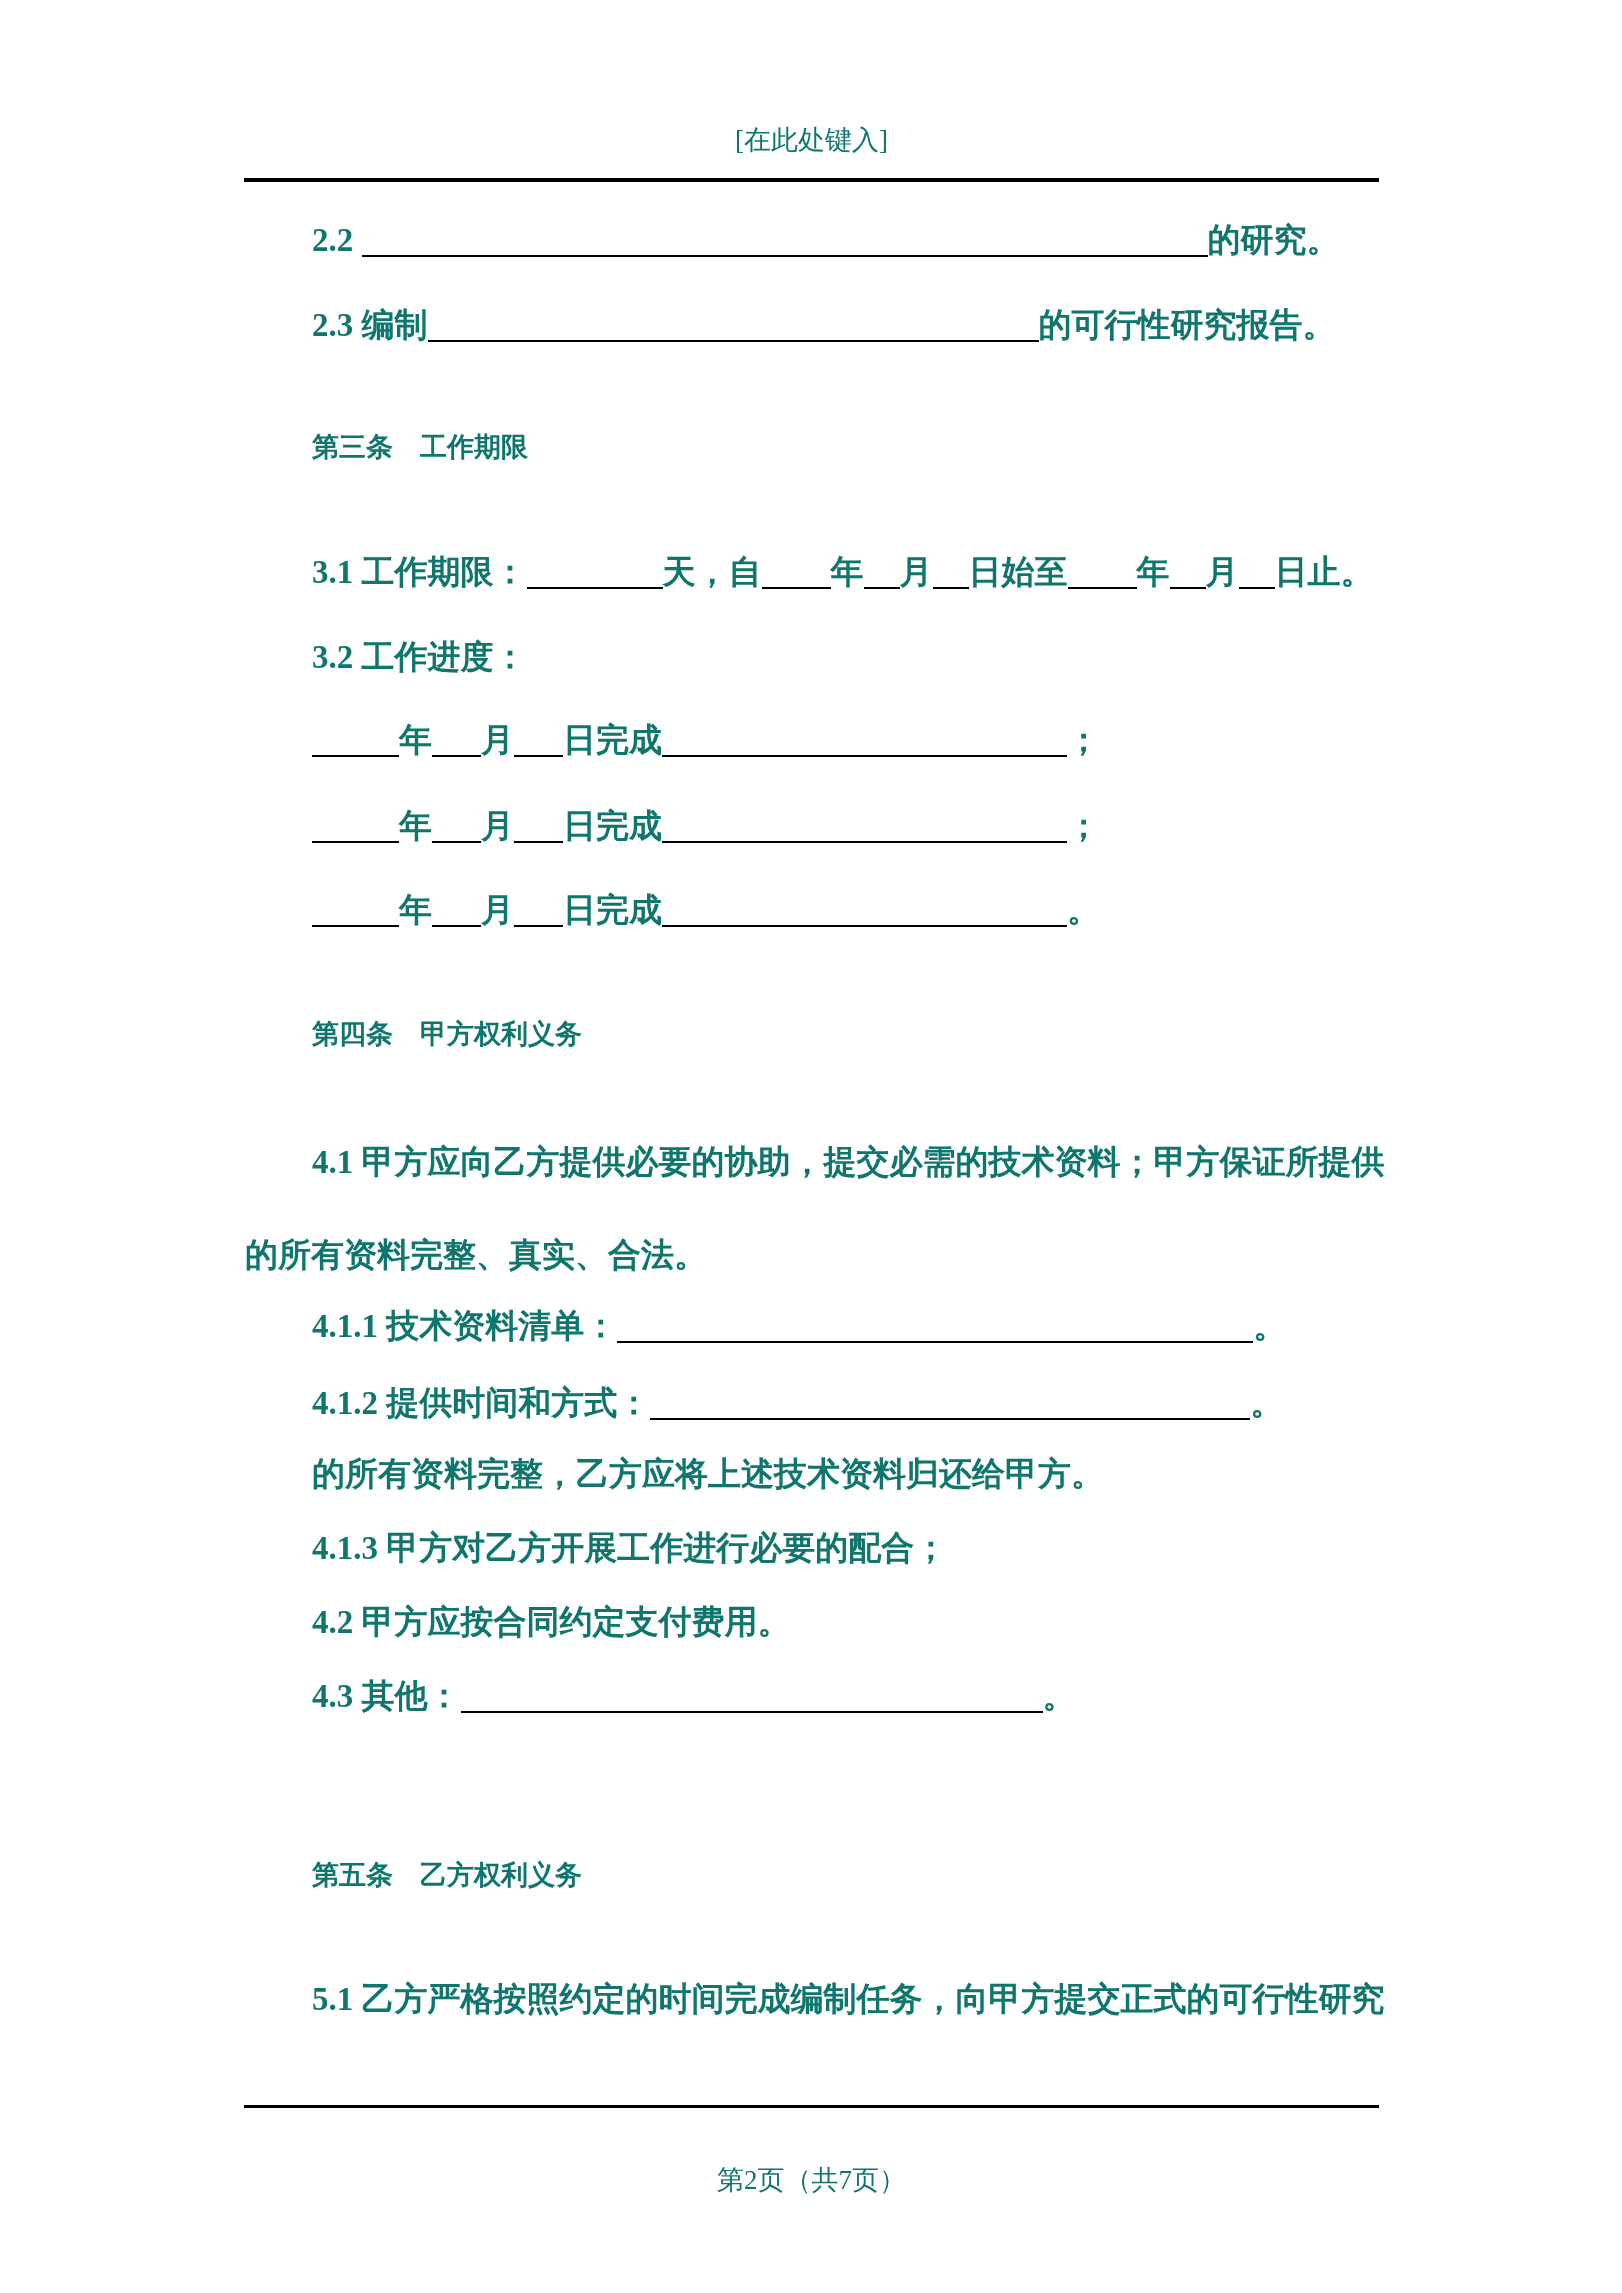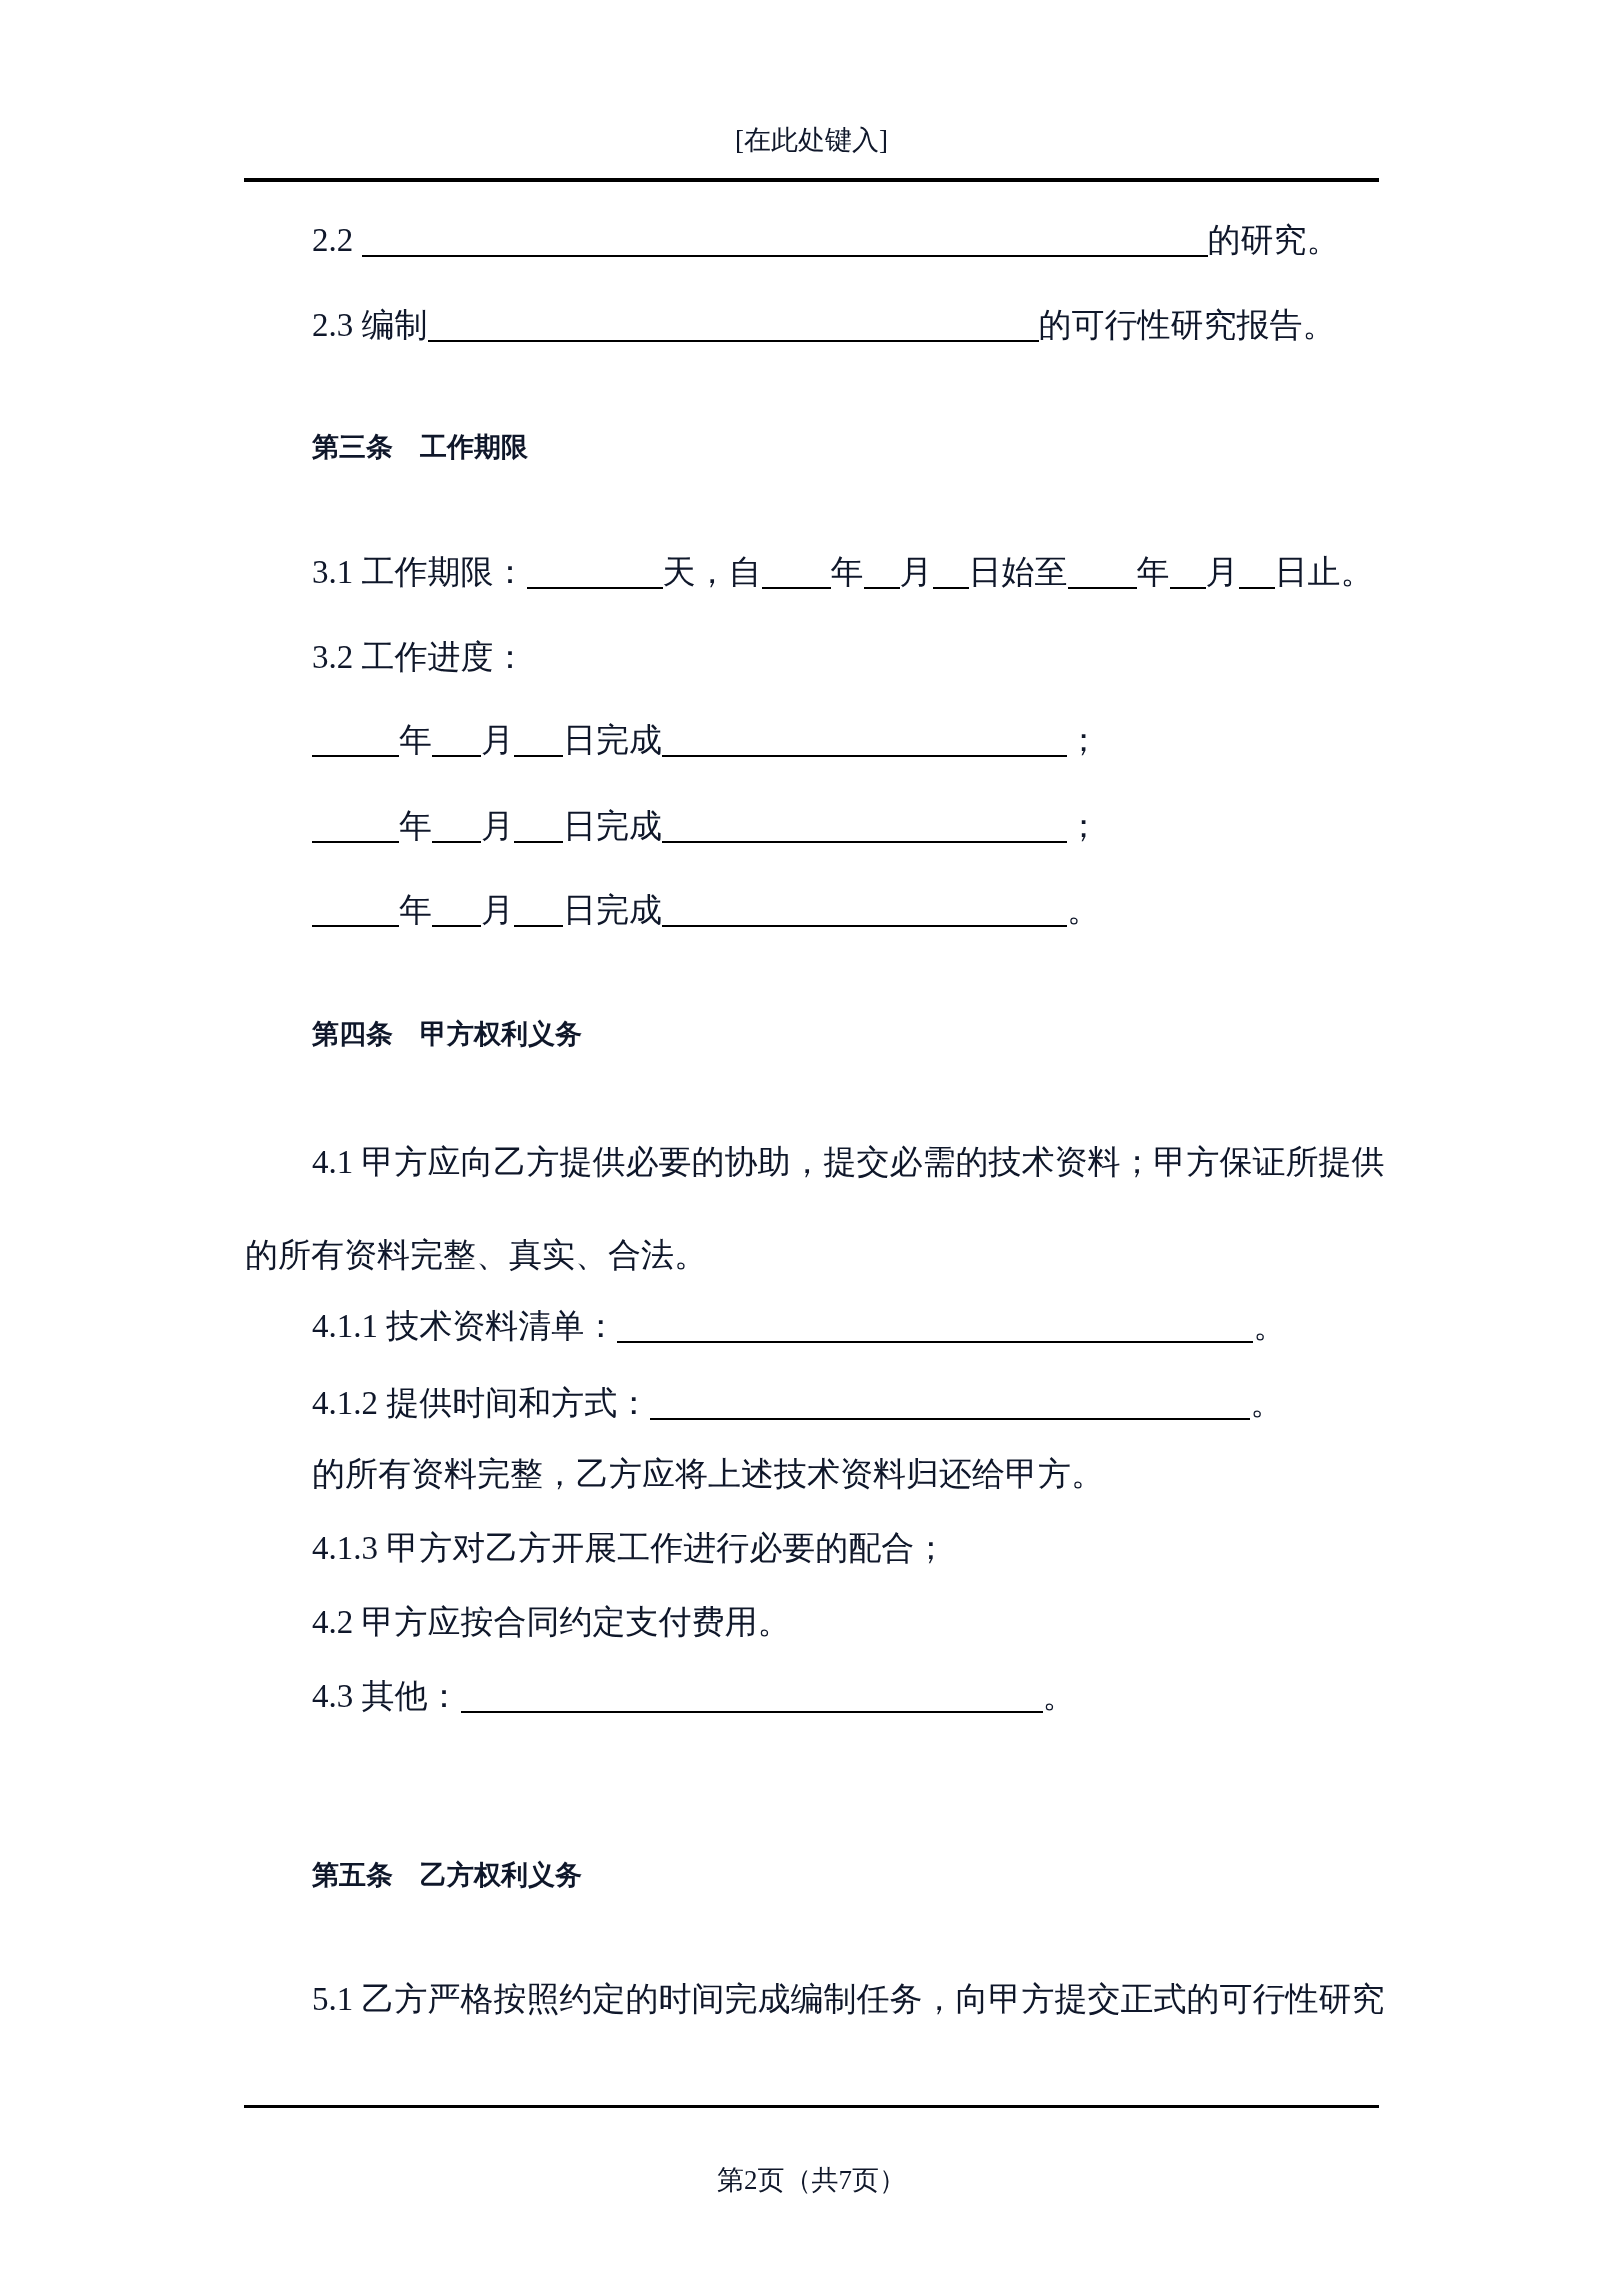--- a/index.html
+++ b/index.html
@@ -1,26 +1,26 @@
 <!DOCTYPE html>
 <html style="font-size:14.5px"><head>
 <meta charset="utf-8">
 <style>
   html,body{margin:0;padding:0;background:#ffffff;}
-  .page{position:relative;width:1623px;height:2294px;background:#ffffff;color:#0f172a;
+  .page{position:relative;width:1623px;height:2294px;background:#ffffff;color:#0f766e;
         font-family:"Liberation Serif",serif;overflow:hidden;}
   .hdr-text{position:absolute;top:124px;left:0;width:100%;text-align:center;
             font-size:27px;line-height:33px;}
   .ftr-text{position:absolute;top:2164px;left:0;width:100%;text-align:center;
             font-size:27px;line-height:33px;}
   .rule{position:absolute;background:#000;}
   .hdr-rule{top:178px;left:244px;width:1135px;height:3.6px;}
   .ftr-rule{top:2105px;left:244px;width:1135px;height:2.7px;}
   .line{position:absolute;left:312px;white-space:nowrap;font-size:33px;
-        line-height:40px;height:40px;}
+        line-height:40px;height:40px;font-weight:bold;}
   .cont{left:245px;text-align:center;}
   .heading{font-family:"Liberation Sans",sans-serif;font-weight:700;font-size:27px;}
   .blank{display:inline-block;height:1em;border-bottom:2.7px solid #000;
          vertical-align:-5.5px;}
 </style>
 </head>
 <body>
 
 <div class="page">
 

